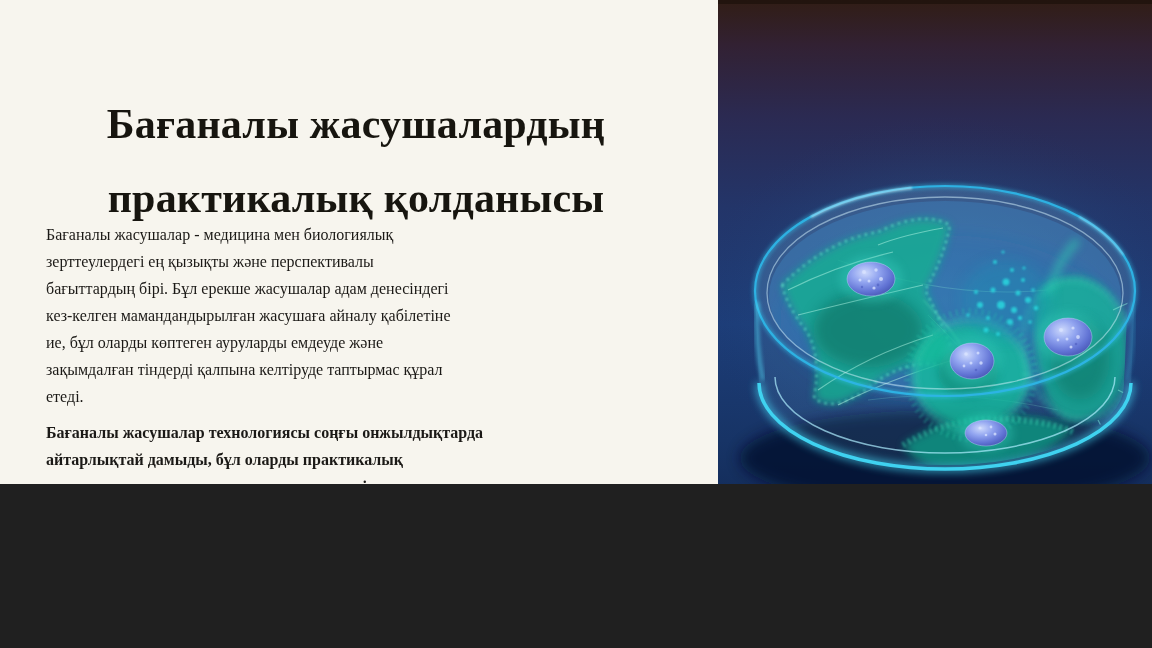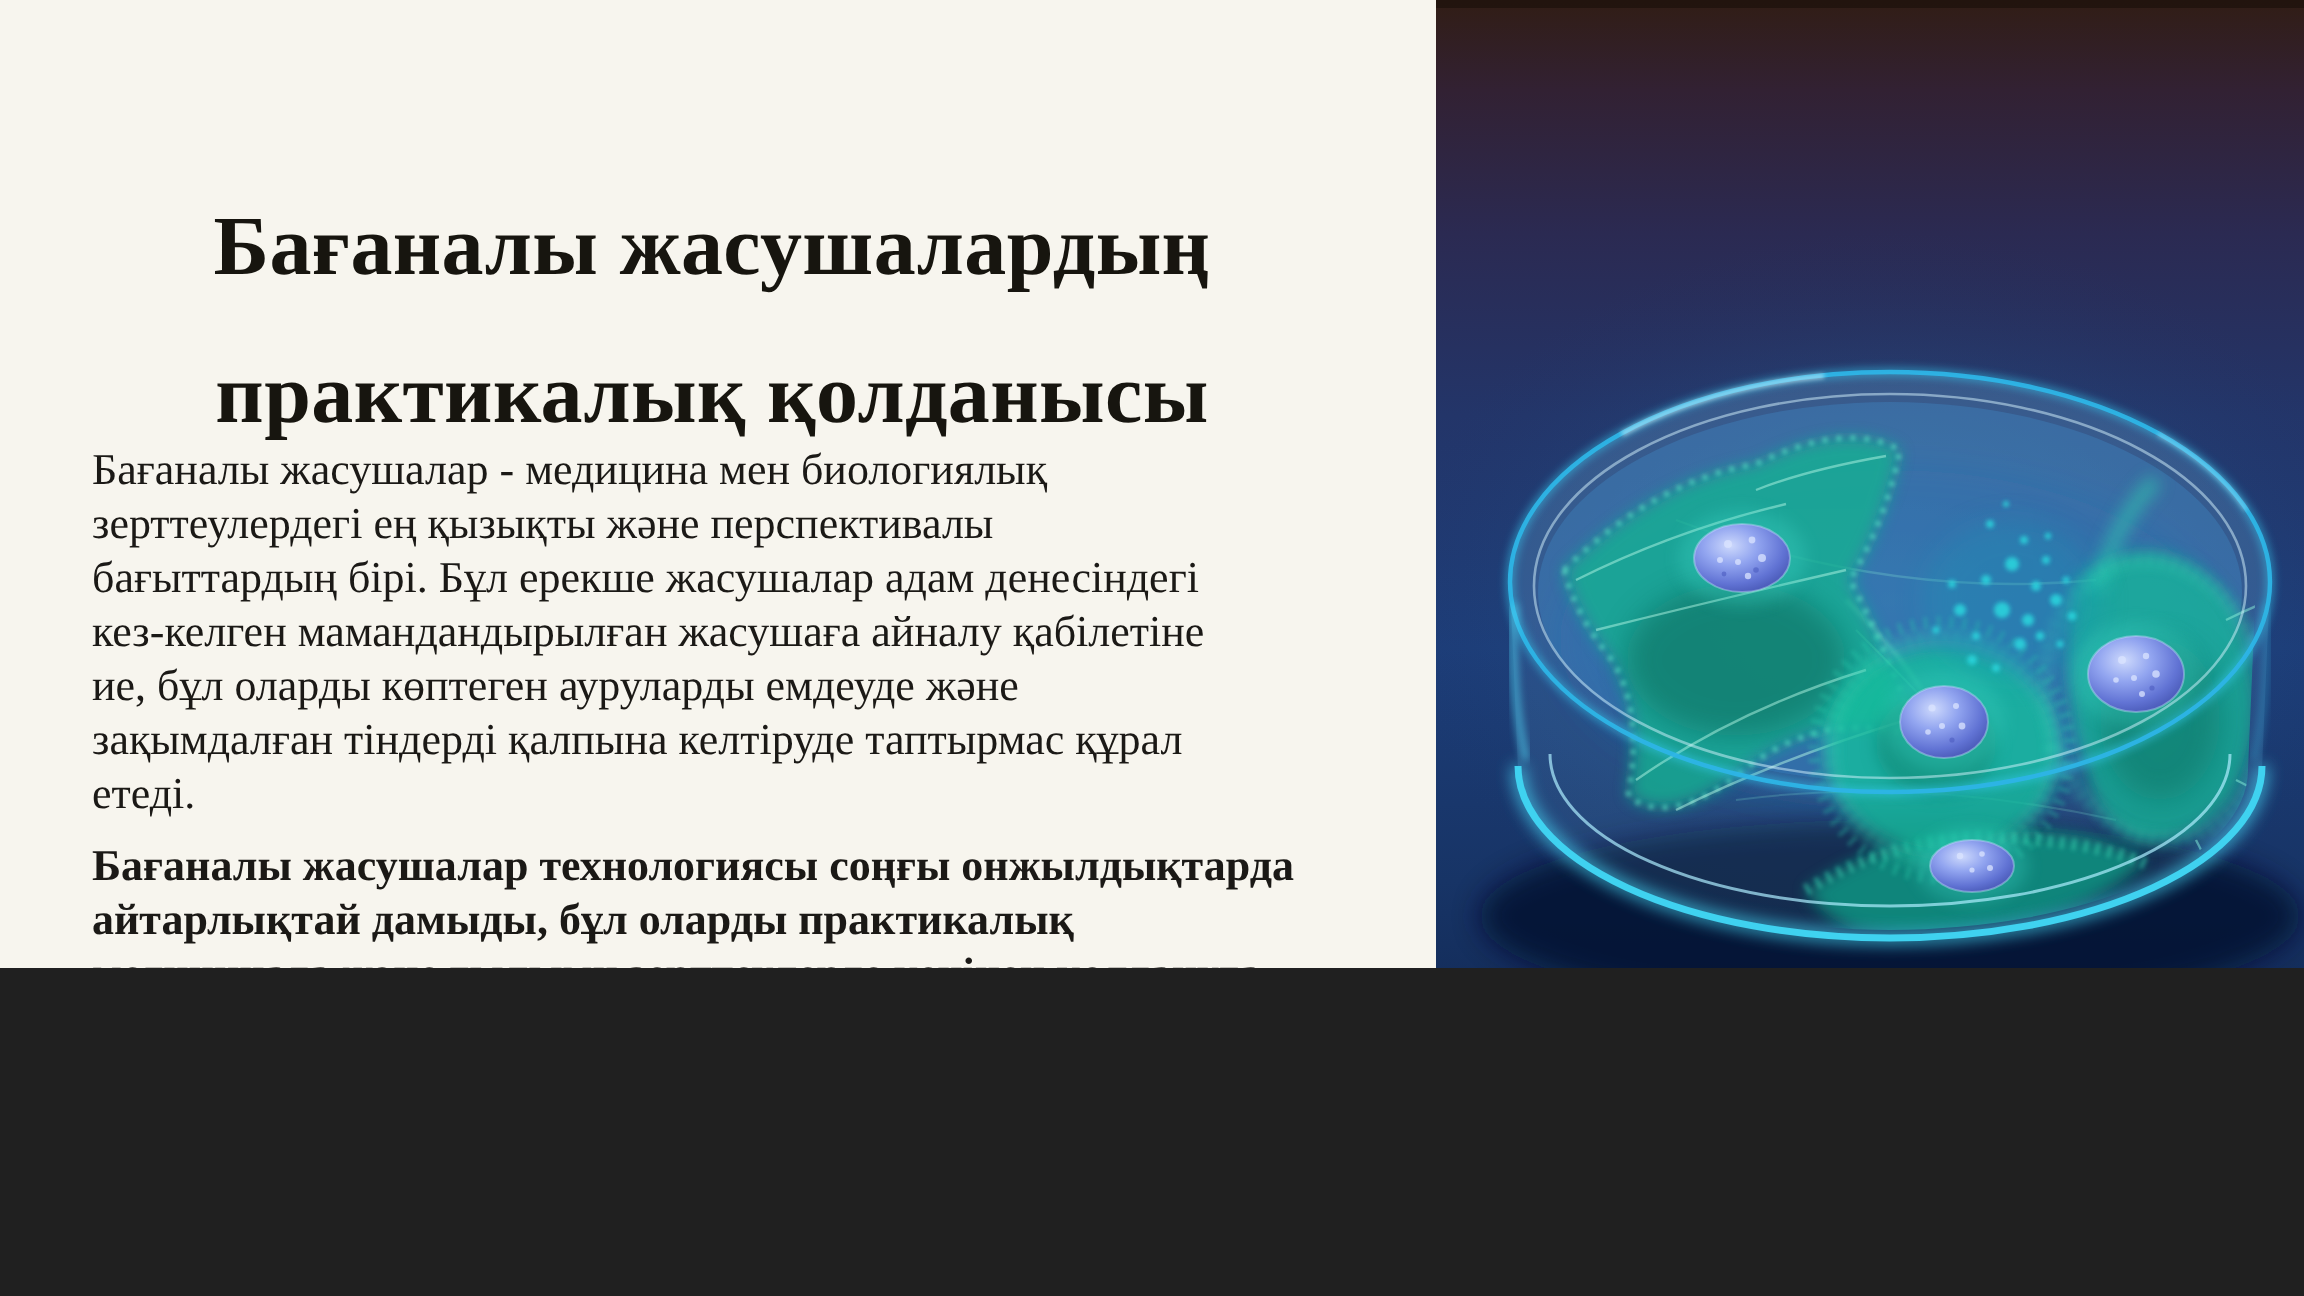--- a/index.html
+++ b/index.html
@@ -11,21 +11,21 @@
   .text-column{
     width:718px;height:648px;box-sizing:border-box;
     padding:87px 0 0 46px;color:#1B1916;
   }
   .slide-title{
     width:620px;margin:0;text-align:center;
     font-size:42px;font-weight:bold;line-height:74px;
     color:#17150F;white-space:pre-line;letter-spacing:.2px;
   }
   .body-par{
-    width:660px;margin:0;font-size:22px;line-height:27px;
+    width:660px;margin:0;font-size:16px;line-height:27px;
     white-space:pre-line;color:#1B1916;
   }
   .p1{margin-top:-14px;}
   .p2{margin-top:9px;font-weight:bold;}
   .illustration-panel{
     position:relative;width:434px;height:648px;flex:none;overflow:hidden;
   }
   .illustration-panel svg{display:block;}
 </style>
 </head>

